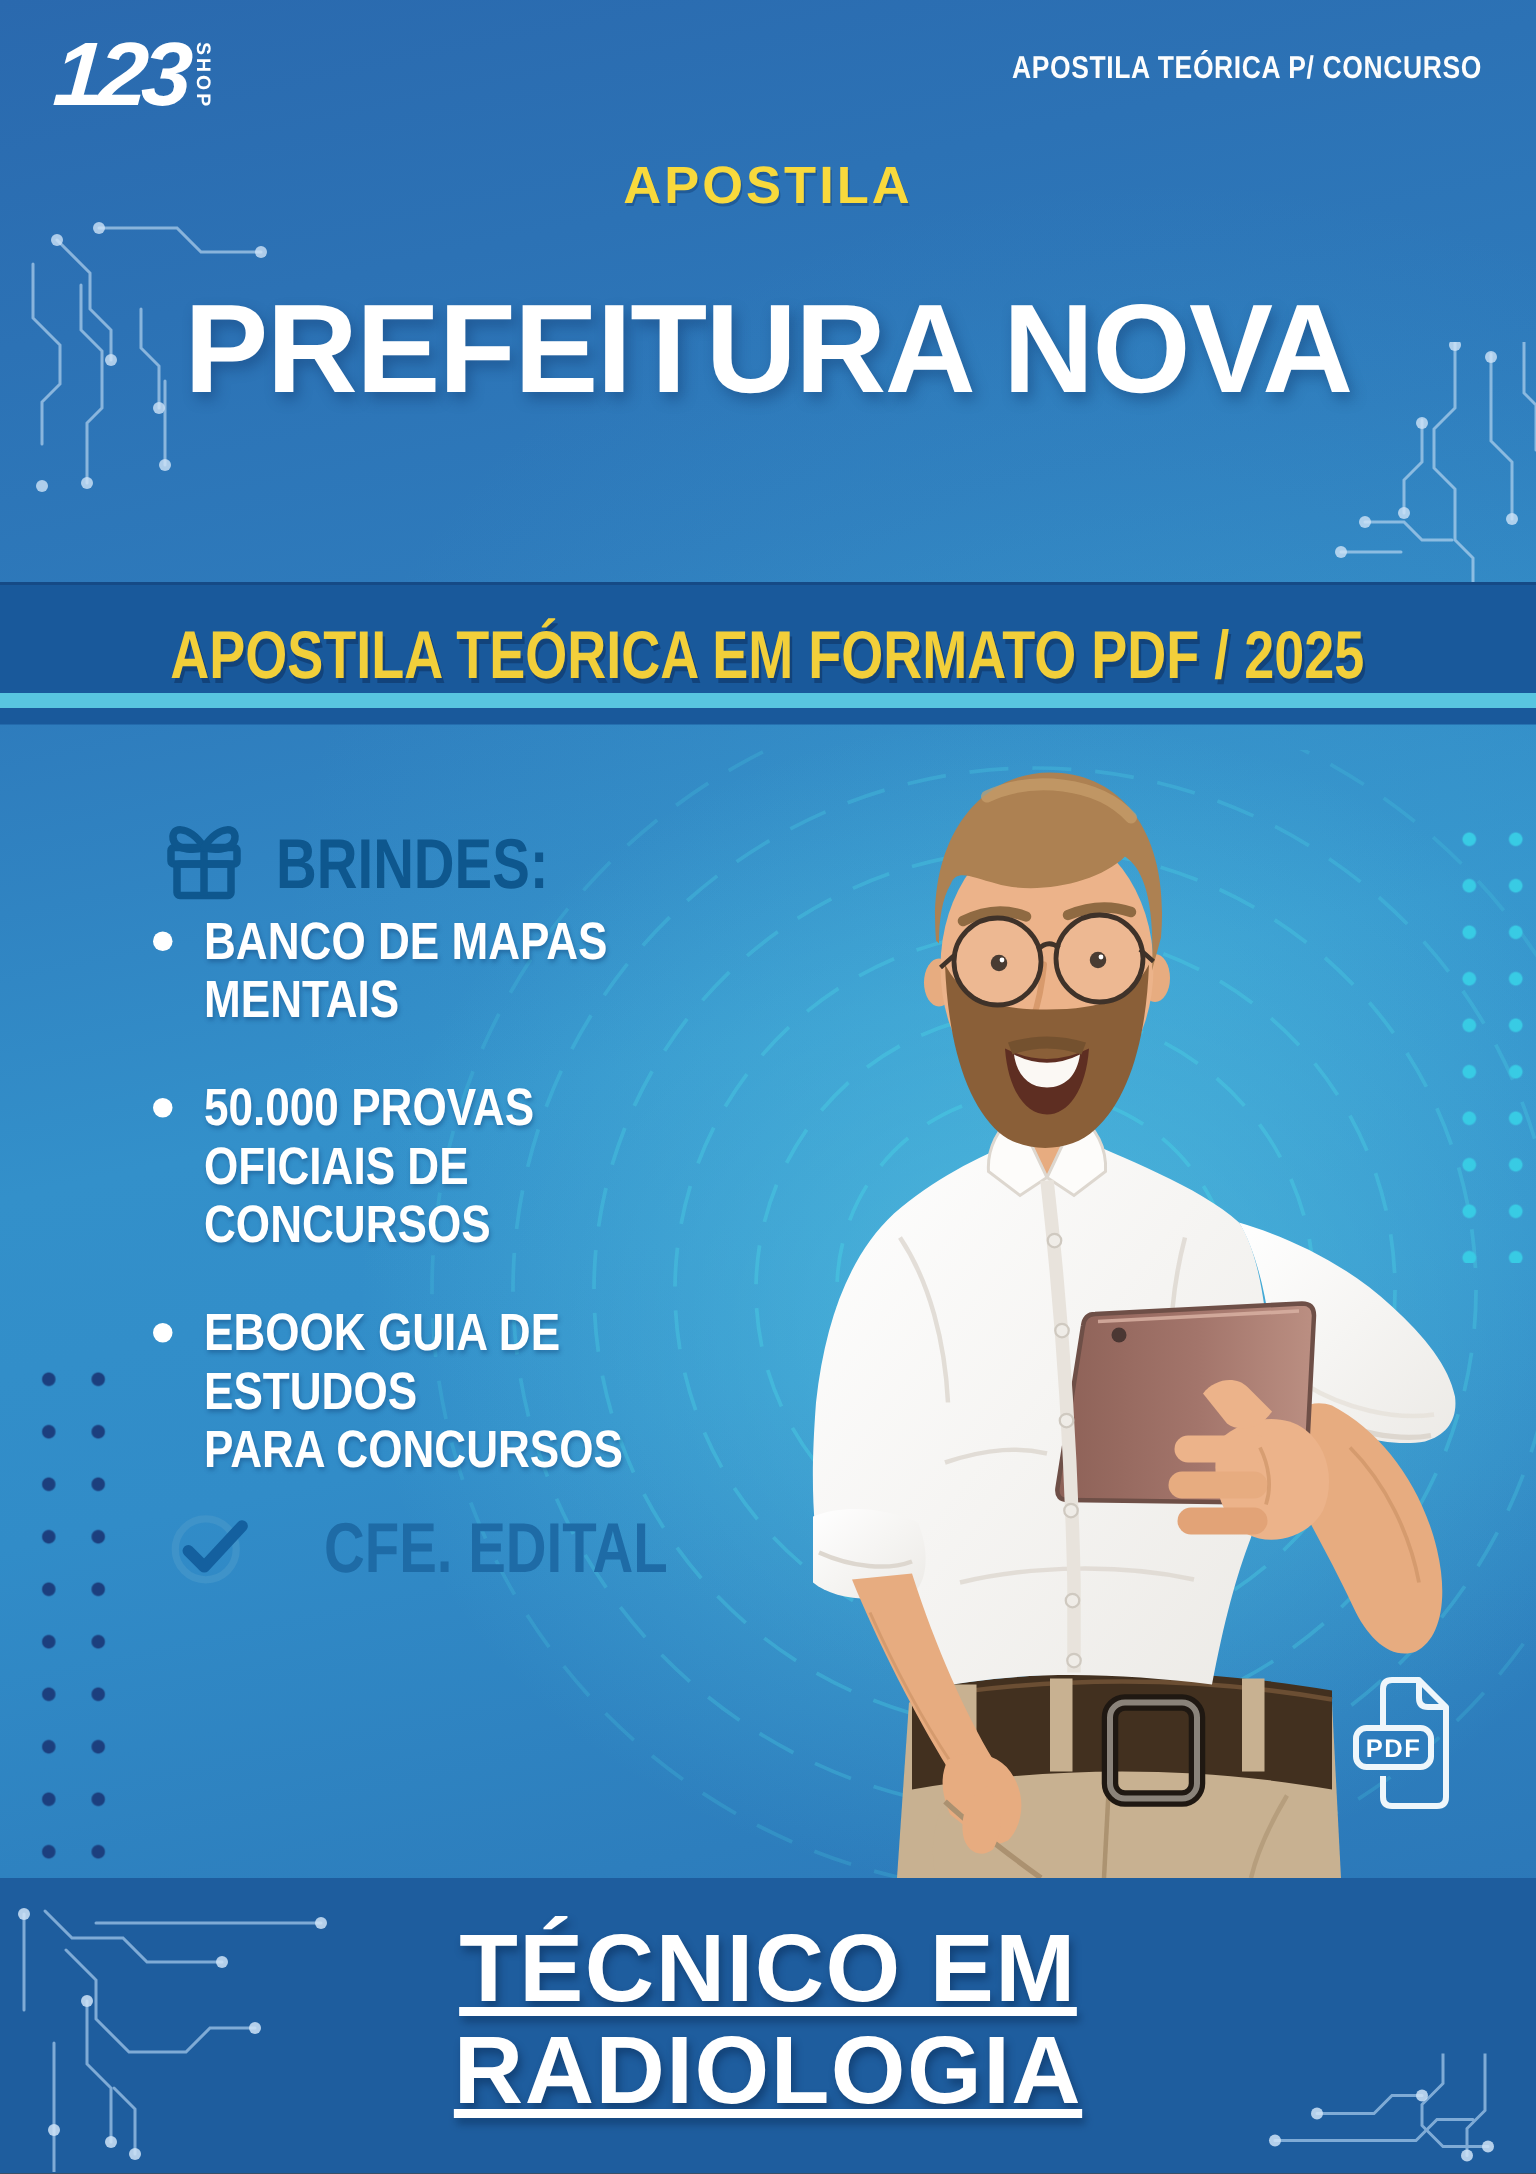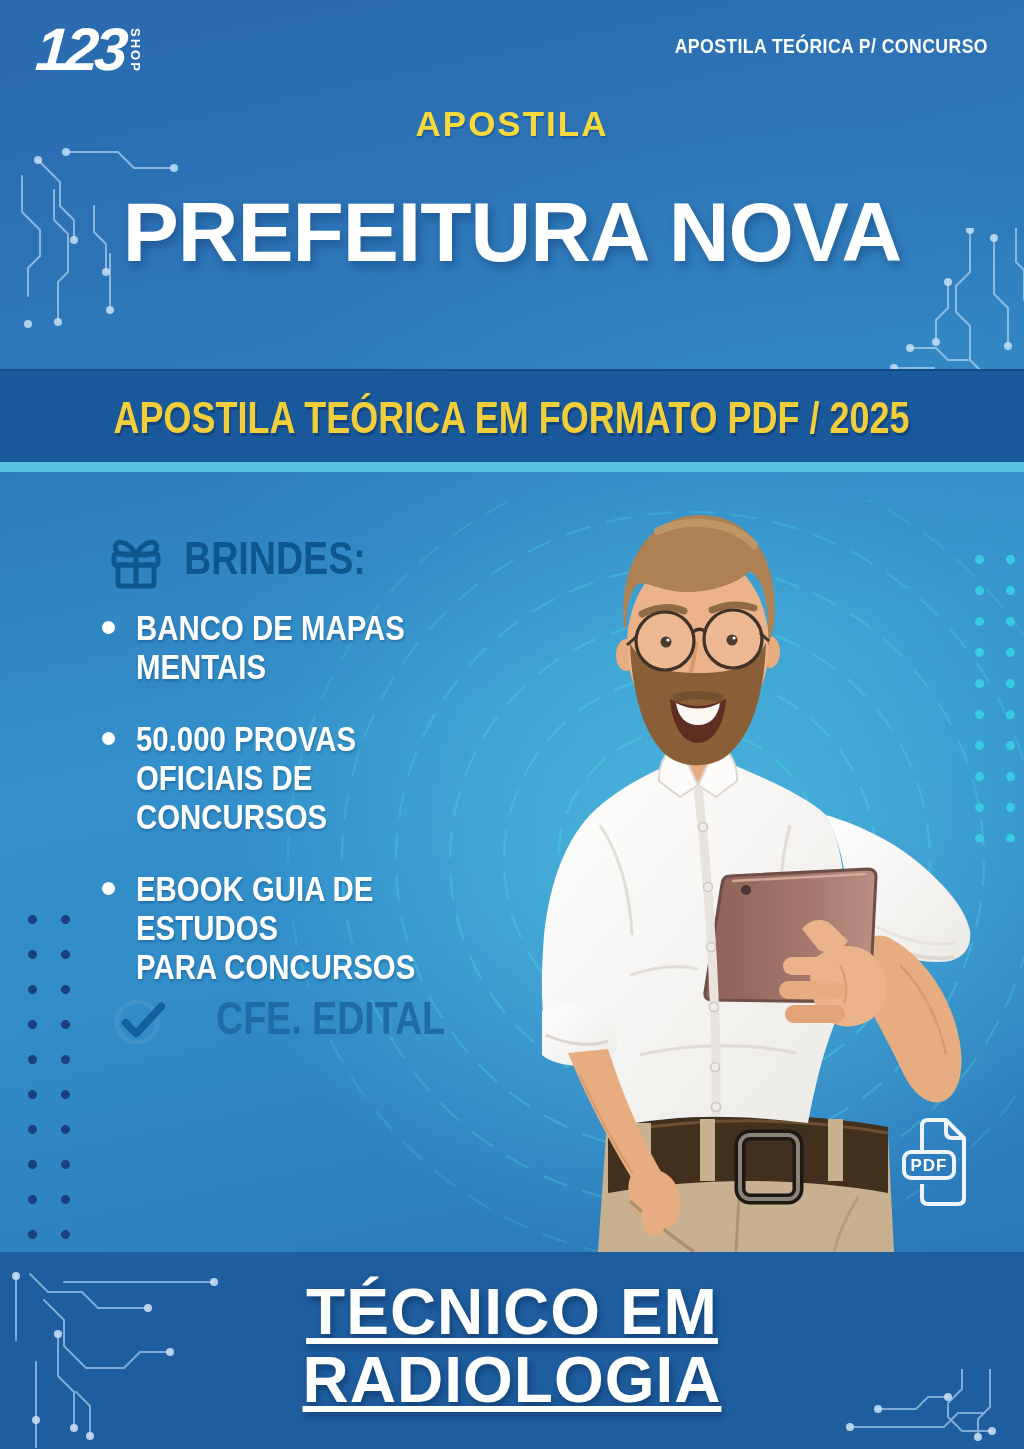--- a/index.html
+++ b/index.html
@@ -18,32 +18,32 @@
   .logo .shop{writing-mode:vertical-rl;text-orientation:mixed;font-size:13px;font-weight:bold;letter-spacing:2px;margin-left:4px;margin-top:8px;height:52px;}
 
   .tagline{position:absolute;right:36px;top:34px;color:#fdfdfd;font-size:21px;font-weight:bold;letter-spacing:.5px;}
   .tagline .cx84{transform-origin:right center;}
 
   .kicker{position:absolute;left:0;top:104px;width:100%;text-align:center;font-size:35px;font-weight:bold;
     color:#f8d93c;letter-spacing:2px;text-shadow:1px 2px 0 rgba(23,72,130,.55);}
   .title{position:absolute;left:0;top:146px;width:100%;text-align:center;color:#fff;font-weight:bold;
     font-size:84px;line-height:92px;letter-spacing:-1px;text-shadow:3px 5px 9px rgba(10,40,90,.35);margin-top:40px;}
 
-  .band{position:absolute;left:0;top:369px;width:100%;height:93px;background:#19599b;
+  .band{position:absolute;left:0;top:388px;width:100%;height:93px;background:#19599b;
     border-top:2px solid rgba(10,35,80,.28);display:flex;align-items:center;justify-content:center;}
   .band .txt{color:#f2cf3a;font-size:45px;font-weight:bold;letter-spacing:0;text-shadow:2px 3px 0 rgba(12,40,85,.45);}
   .cyan-strip{position:absolute;left:0;top:462px;width:100%;height:10px;background:#58c5e0;}
 
   .dots{position:absolute;pointer-events:none;}
   .dots-left{left:10px;top:896px;width:64px;height:348px;
     background-image:radial-gradient(circle,#1c3f7e 4px,rgba(0,0,0,0) 5px);background-size:33px 35px;background-position:6px 6px;}
   .dots-right{left:960px;top:540px;width:62px;height:302px;
     background-image:radial-gradient(circle,#38cbe4 4px,rgba(0,0,0,0) 5px);background-size:31px 31px;background-position:4px 4px;}
 
-  .sec-head{position:absolute;display:flex;align-items:flex-start;gap:16px;}
+  .sec-head{position:absolute;display:flex;align-items:flex-end;gap:16px;margin-top:11px;}
   .sec-head.brindes{left:104px;top:530px;}
   .sec-head.edital{left:112px;top:990px;gap:44px;}
   .sec-title{font-size:47px;font-weight:bold;letter-spacing:0;}
   .sec-title.brindes-c{color:#0e578e;}
   .sec-title.edital-c{color:#1e6ba6;}
 
   .bullets{position:absolute;left:102px;top:608px;width:470px;list-style:none;margin:0;padding:0;}
   .bullets li{display:flex;margin-bottom:33px;}
   .bullets .dot{flex:0 0 13px;width:13px;height:13px;border-radius:50%;background:#fff;margin:13px 21px 0 0;}
   .li-text{color:#fff;font-weight:bold;font-size:35px;line-height:39px;text-shadow:1px 2px 3px rgba(10,50,100,.35);}

